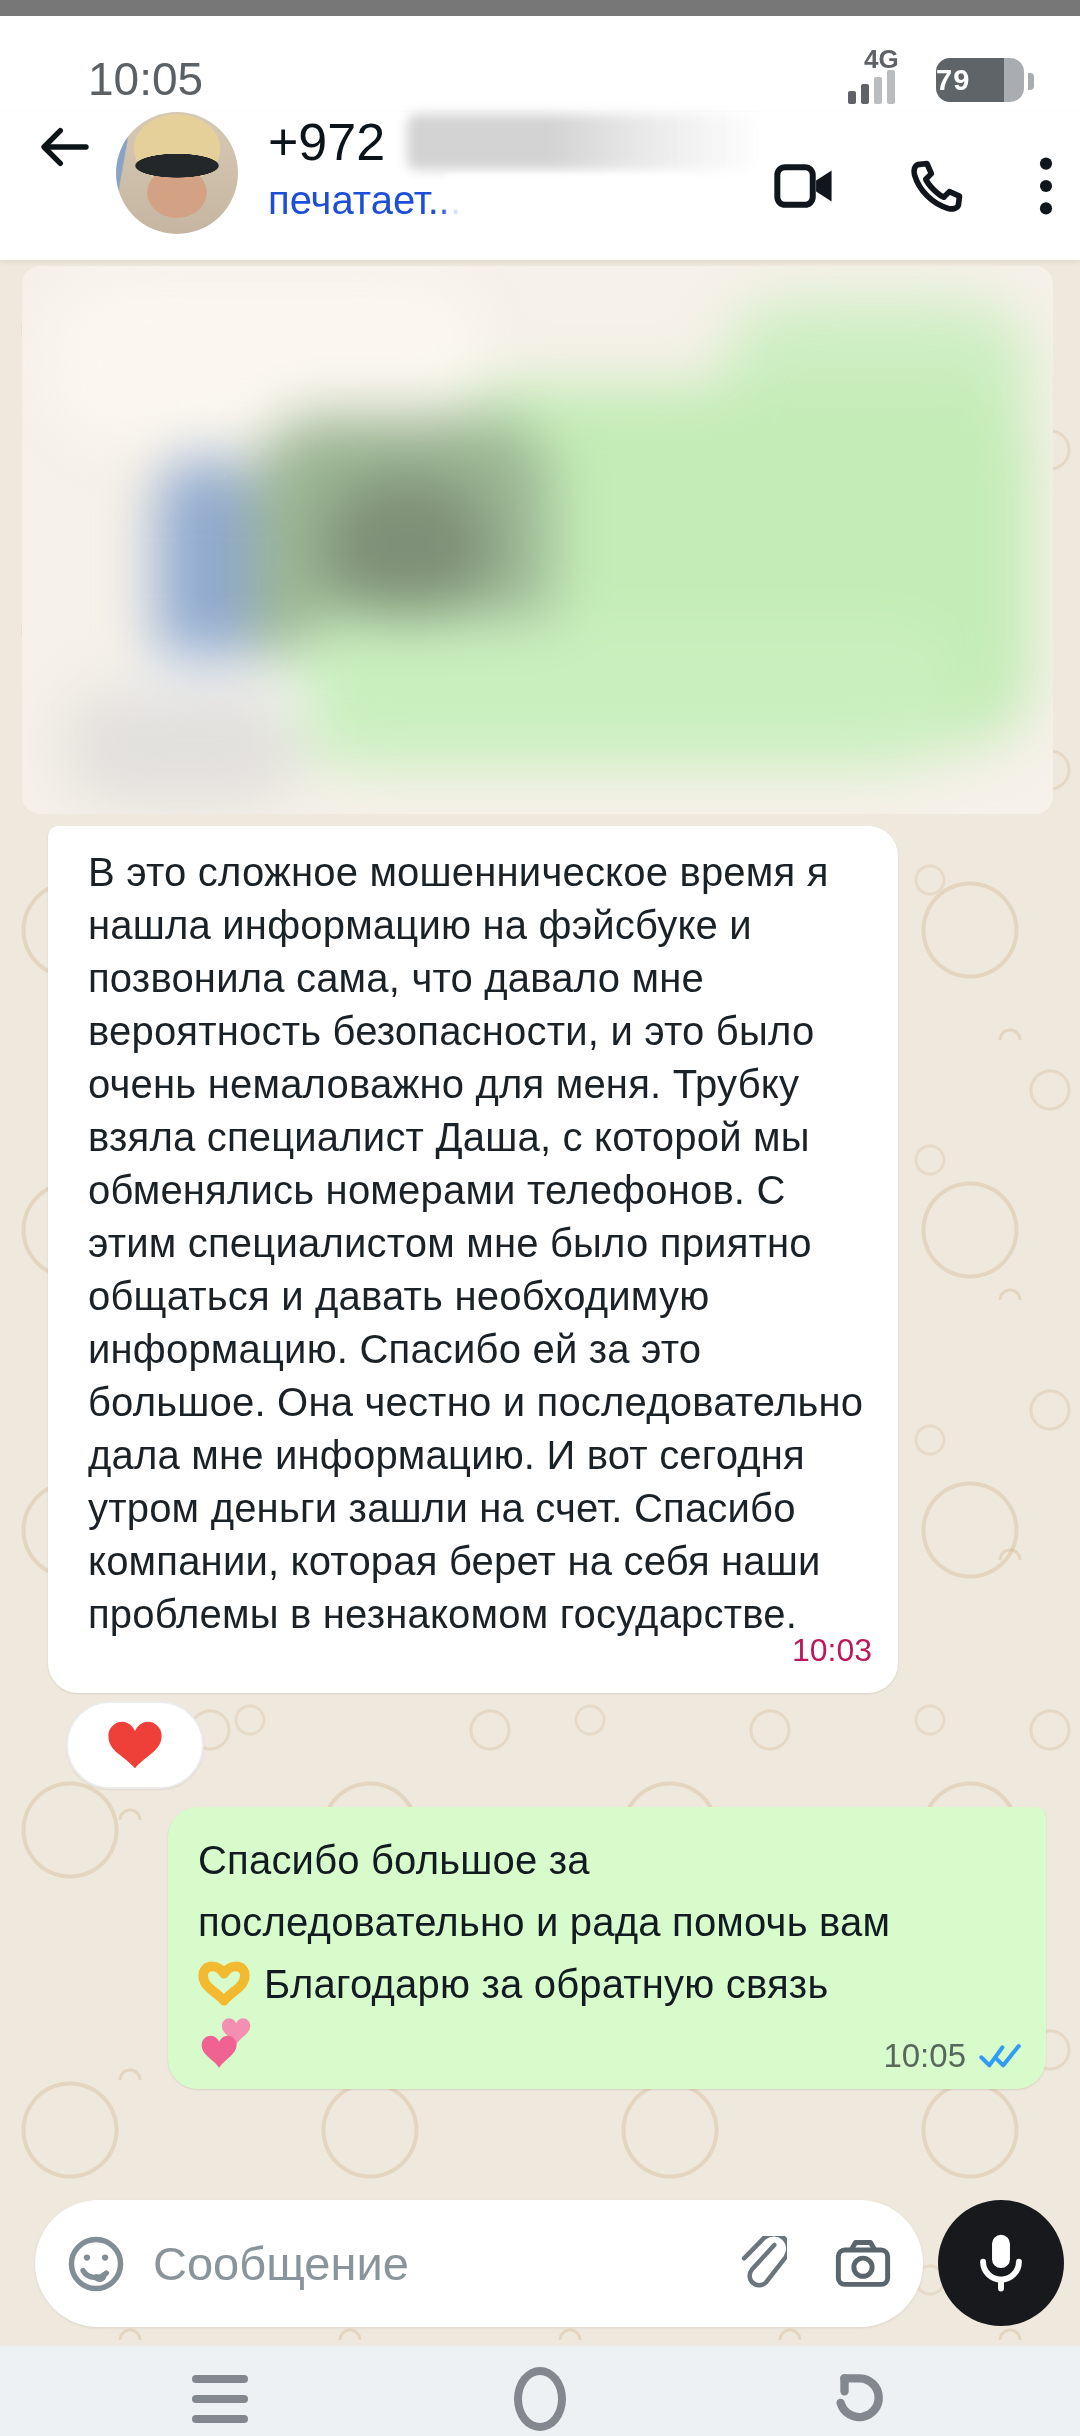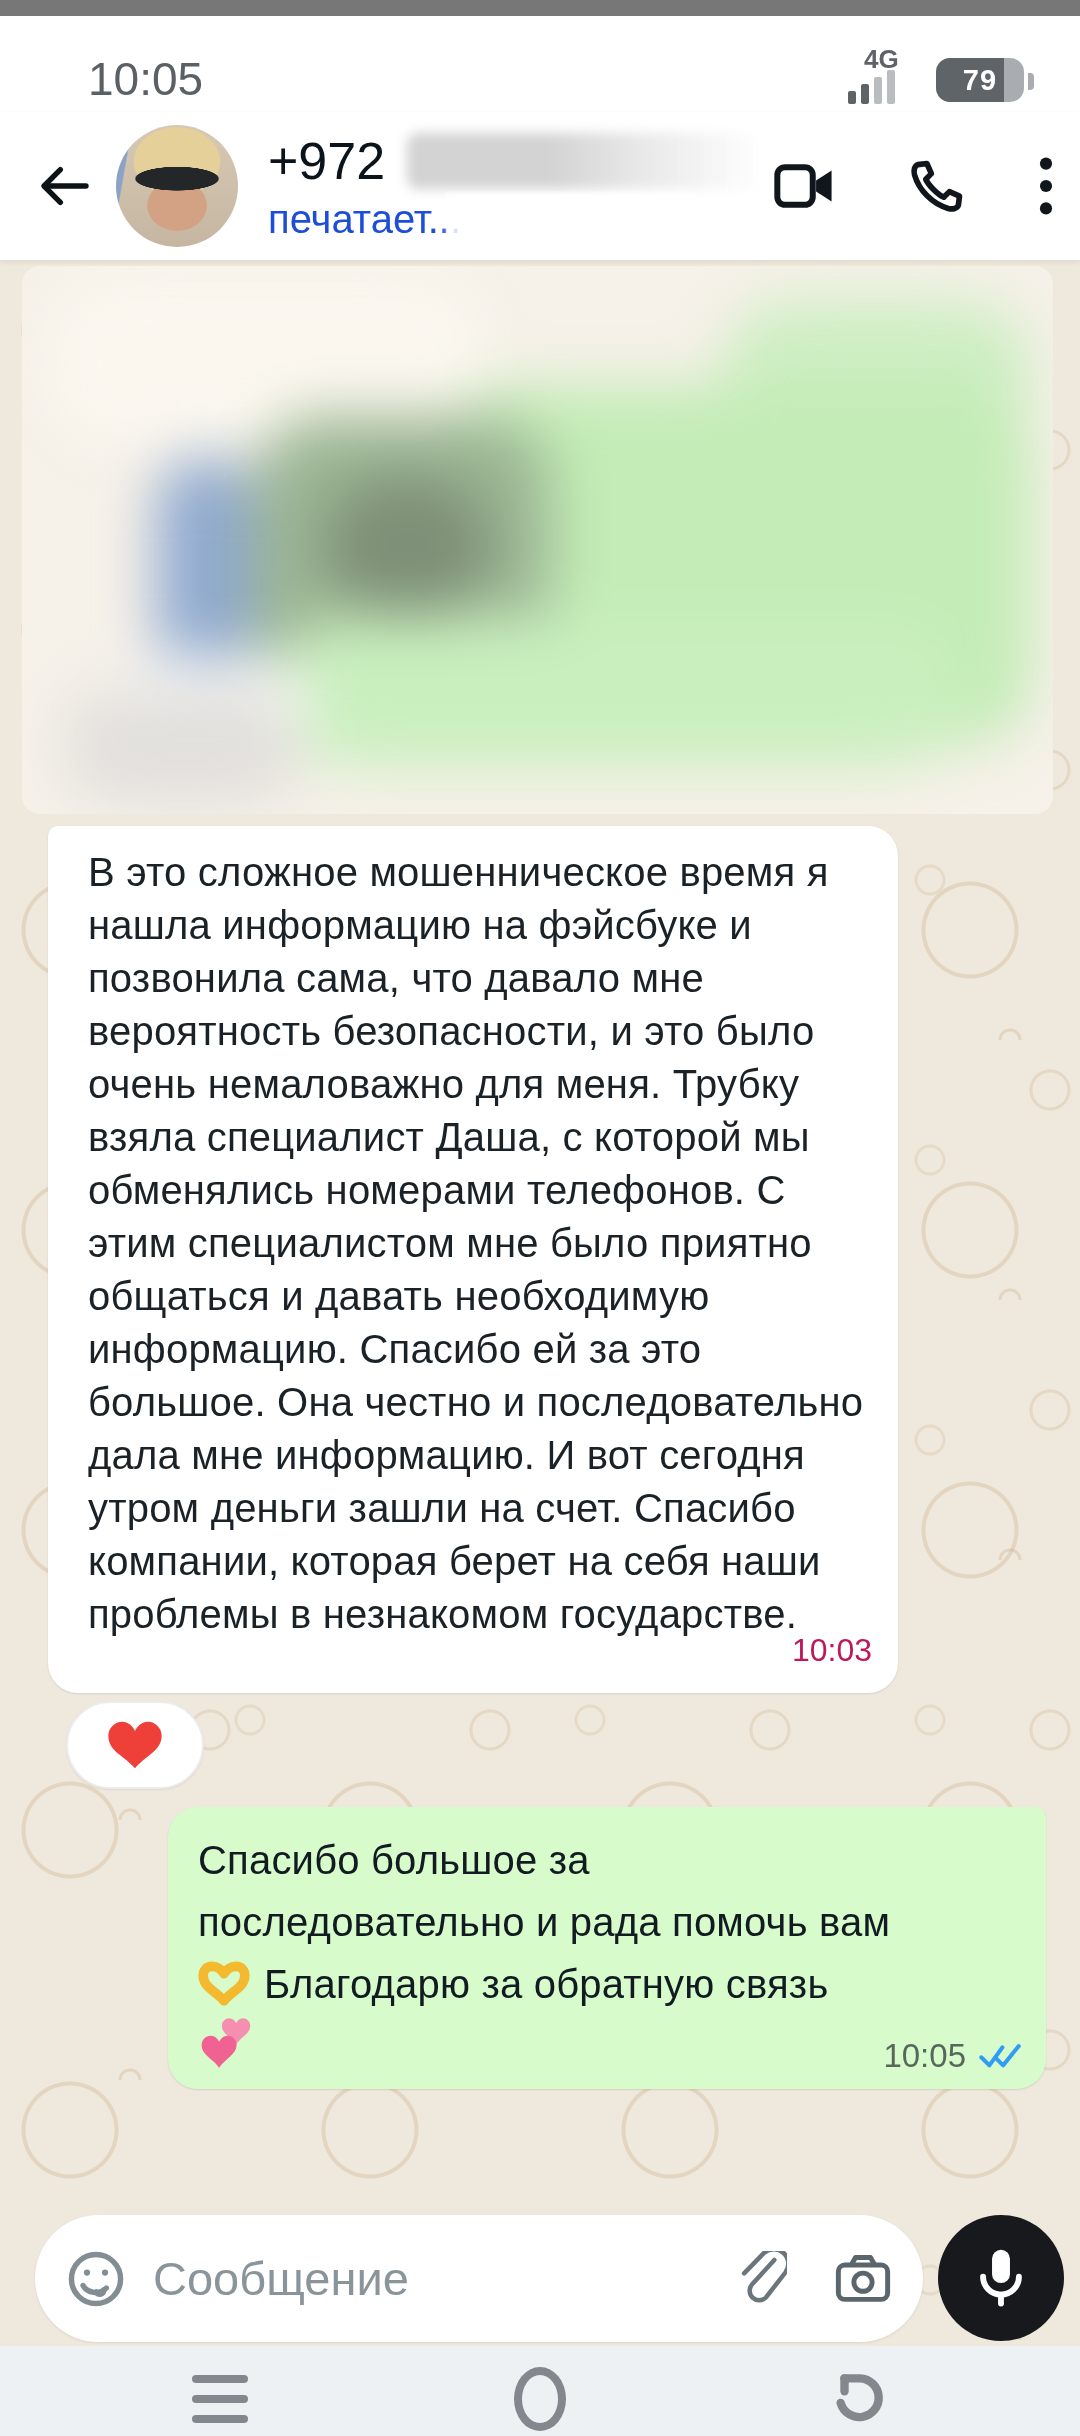--- a/index.html
+++ b/index.html
@@ -12,26 +12,26 @@
   .sb-time{font-size:46px;color:#5b6065;}
   .sb-right{display:flex;align-items:flex-end;gap:18px;}
   .sig{position:relative;width:70px;height:60px;}
   .sig-4g{position:absolute;top:-2px;left:16px;font-size:26px;font-weight:bold;color:#5f6367;}
   .sig-bars{position:absolute;bottom:2px;left:0;display:flex;align-items:flex-end;gap:5px;}
   .sig-bars span{width:8px;border-radius:2px;display:block;}
   .bar1{height:13px;background:#5f6367;} .bar2{height:20px;background:#5f6367;}
   .bar3{height:27px;background:#babdc0;} .bar4{height:34px;background:#babdc0;}
   .battery{width:88px;height:44px;border-radius:14px;margin-bottom:4px;
            background:linear-gradient(to right,#5f6468 0 77%,#a9acb0 77%);
-           display:flex;align-items:center;justify-content:center;}
+           display:flex;align-items:center;}
   .battery span{color:#fff;font-size:29px;font-weight:bold;letter-spacing:1px;}
   .bat-nub{width:6px;height:17px;background:#a9acb0;border-radius:0 4px 4px 0;margin:0 0 16px -14px;}
 
   
-  .chathead{height:148px;display:flex;align-items:center;padding:0 26px 0 30px;background:#fff;
+  .chathead{height:148px;display:flex;padding:0 26px 0 30px;background:#fff;
             position:relative;z-index:5;box-shadow:0 2px 5px rgba(0,0,0,.07);}
   .back{width:70px;height:70px;display:flex;align-items:center;justify-content:center;}
   .avatar{width:122px;height:122px;border-radius:50%;margin-left:16px;flex:none;overflow:hidden;
     background:
       linear-gradient(100deg,#8aa3c4 0 11%,rgba(0,0,0,0) 12%),
       radial-gradient(ellipse 56% 16% at 50% 44%,#24272a 0 60%,rgba(0,0,0,0) 62%),
       radial-gradient(ellipse 40% 34% at 50% 66%,#d3a183 0 60%,rgba(0,0,0,0) 62%),
       radial-gradient(ellipse 58% 46% at 50% 30%,#e6d09a 0 60%,rgba(0,0,0,0) 62%),
       linear-gradient(#d6c9b4,#c6b6a1);}
   .head-info{flex:1;margin-left:30px;min-width:0;}
@@ -70,21 +70,21 @@
             box-shadow:0 1px 2px rgba(0,0,0,.08);}
 
   .bubble-out{position:relative;margin:18px 34px 0 auto;width:878px;box-sizing:border-box;
               background:#d7fbcb;border-radius:30px 10px 30px 30px;
               padding:22px 38px 18px 30px;box-shadow:0 1px 2px rgba(0,0,0,.10);}
   .out-line{font-size:40px;line-height:62px;color:#111b21;letter-spacing:.2px;display:flex;align-items:center;gap:14px;}
   .out-meta{position:absolute;right:24px;bottom:14px;display:flex;align-items:center;gap:12px;}
   .ts-out{font-size:33px;color:#56675c;}
 
   
-  .composer{position:absolute;left:0;right:0;bottom:4px;height:127px;z-index:4;}
+  .composer{position:absolute;left:0;right:0;bottom:19px;height:127px;z-index:4;}
   .pill{position:absolute;left:35px;top:0;width:888px;height:127px;background:#fff;border-radius:64px;
         display:flex;align-items:center;padding:0 30px;box-sizing:border-box;
         box-shadow:0 1px 3px rgba(0,0,0,.08);}
   .placeholder{font-size:47px;color:#8a949b;margin-left:26px;flex:1;}
   .clip{margin-right:46px;}
   .micbtn{position:absolute;left:938px;top:0;width:126px;height:126px;border-radius:50%;
           background:#17191c;display:flex;align-items:center;justify-content:center;}
 
   
   .navbar{height:106px;background:#eef1f4;display:flex;align-items:center;padding:0 60px;box-sizing:border-box;}

